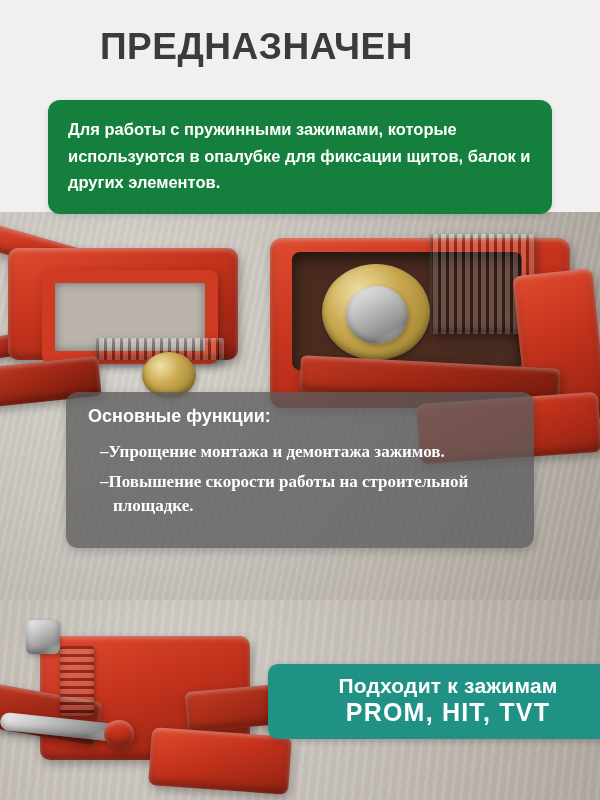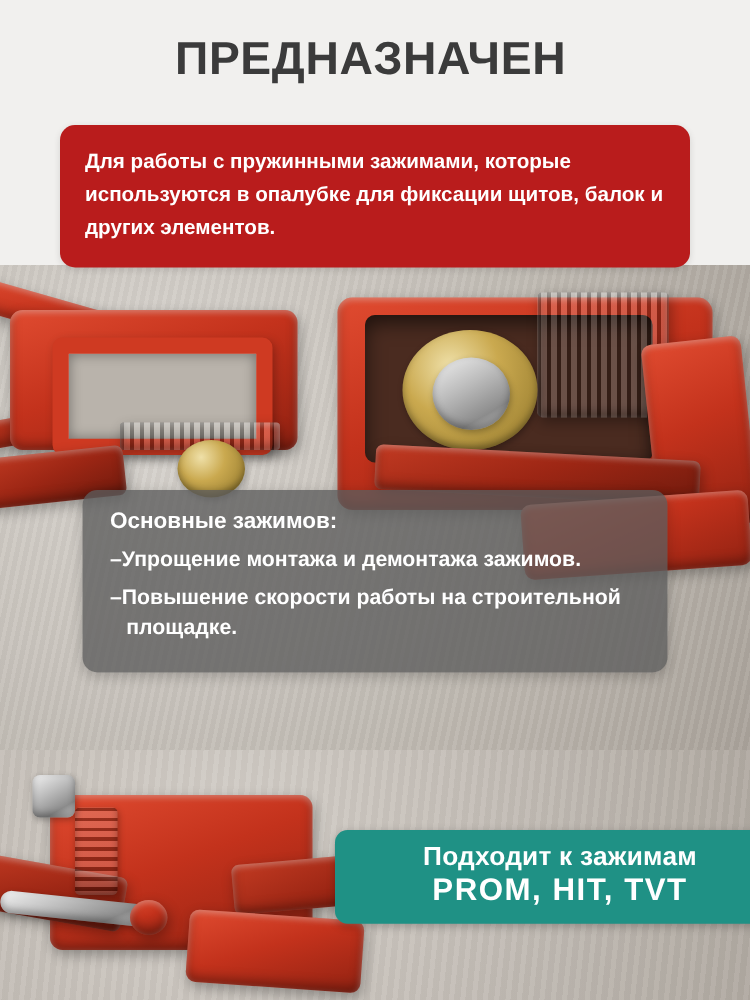--- a/index.html
+++ b/index.html
@@ -95,30 +95,29 @@
   .title {
     position: absolute;
     top: 26px;
     left: 0;
     width: 513px;
     text-align: center;
     font-size: 37px;
     font-weight: bold;
     letter-spacing: 0.5px;
     color: #3b3b3b;
-    margin-left: 40px;
   }
   .intro-card {
     position: absolute;
     top: 100px;
     left: 48px;
     width: 504px;
     box-sizing: border-box;
     padding: 16px 20px 18px 20px;
-    background: #b91c1c;
+    background: #15803d;
     border-radius: 12px;
     color: #ffffff;
     font-size: 16.5px;
     font-weight: bold;
     line-height: 1.62;
     box-shadow: 0 2px 6px rgba(0,0,0,.12);
   }
 
   
   .functions-card {
@@ -135,22 +134,23 @@
     box-shadow: 0 3px 10px rgba(0,0,0,.2);
   }
   .functions-title {
     font-size: 18px;
     font-weight: bold;
     margin-bottom: 8px;
     line-height: 1.2;
   }
   .functions-list {
     list-style: none;
-    margin: 0;
+    margin: 12px;
     padding: 0;
+    font-family: Liberation Serif, serif;
   }
   .functions-list li {
     font-size: 17px;
     font-weight: bold;
     line-height: 1.42;
     margin-bottom: 6px;
     padding-left: 13px;
     text-indent: -13px;
   }
 
@@ -218,21 +218,21 @@
     <div class="metal dark" style="left:186px; top:84px; width:190px; height:40px; border-radius:6px; transform:rotate(-5deg);"></div>
     <div class="metal" style="left:150px; top:132px; width:140px; height:58px; border-radius:8px; transform:rotate(4deg);"></div>
   </div>
 
   <div class="header">
     <div class="title">ПРЕДНАЗНАЧЕН</div>
     <div class="intro-card">Для работы с пружинными зажимами, которые используются в опалубке для фиксации щитов, балок и других элементов.</div>
   </div>
 
   <div class="functions-card">
-    <div class="functions-title">Основные зажимов:</div>
+    <div class="functions-title">Основные функции:</div>
     <ul class="functions-list">
       <li>–Упрощение монтажа и демонтажа зажимов.</li>
       <li>–Повышение скорости работы на строительной площадке.</li>
     </ul>
   </div>
 
   <div class="badge">
     <div class="badge-line1">Подходит к зажимам</div>
     <div class="badge-line2">PROM, HIT, TVT</div>
   </div>

